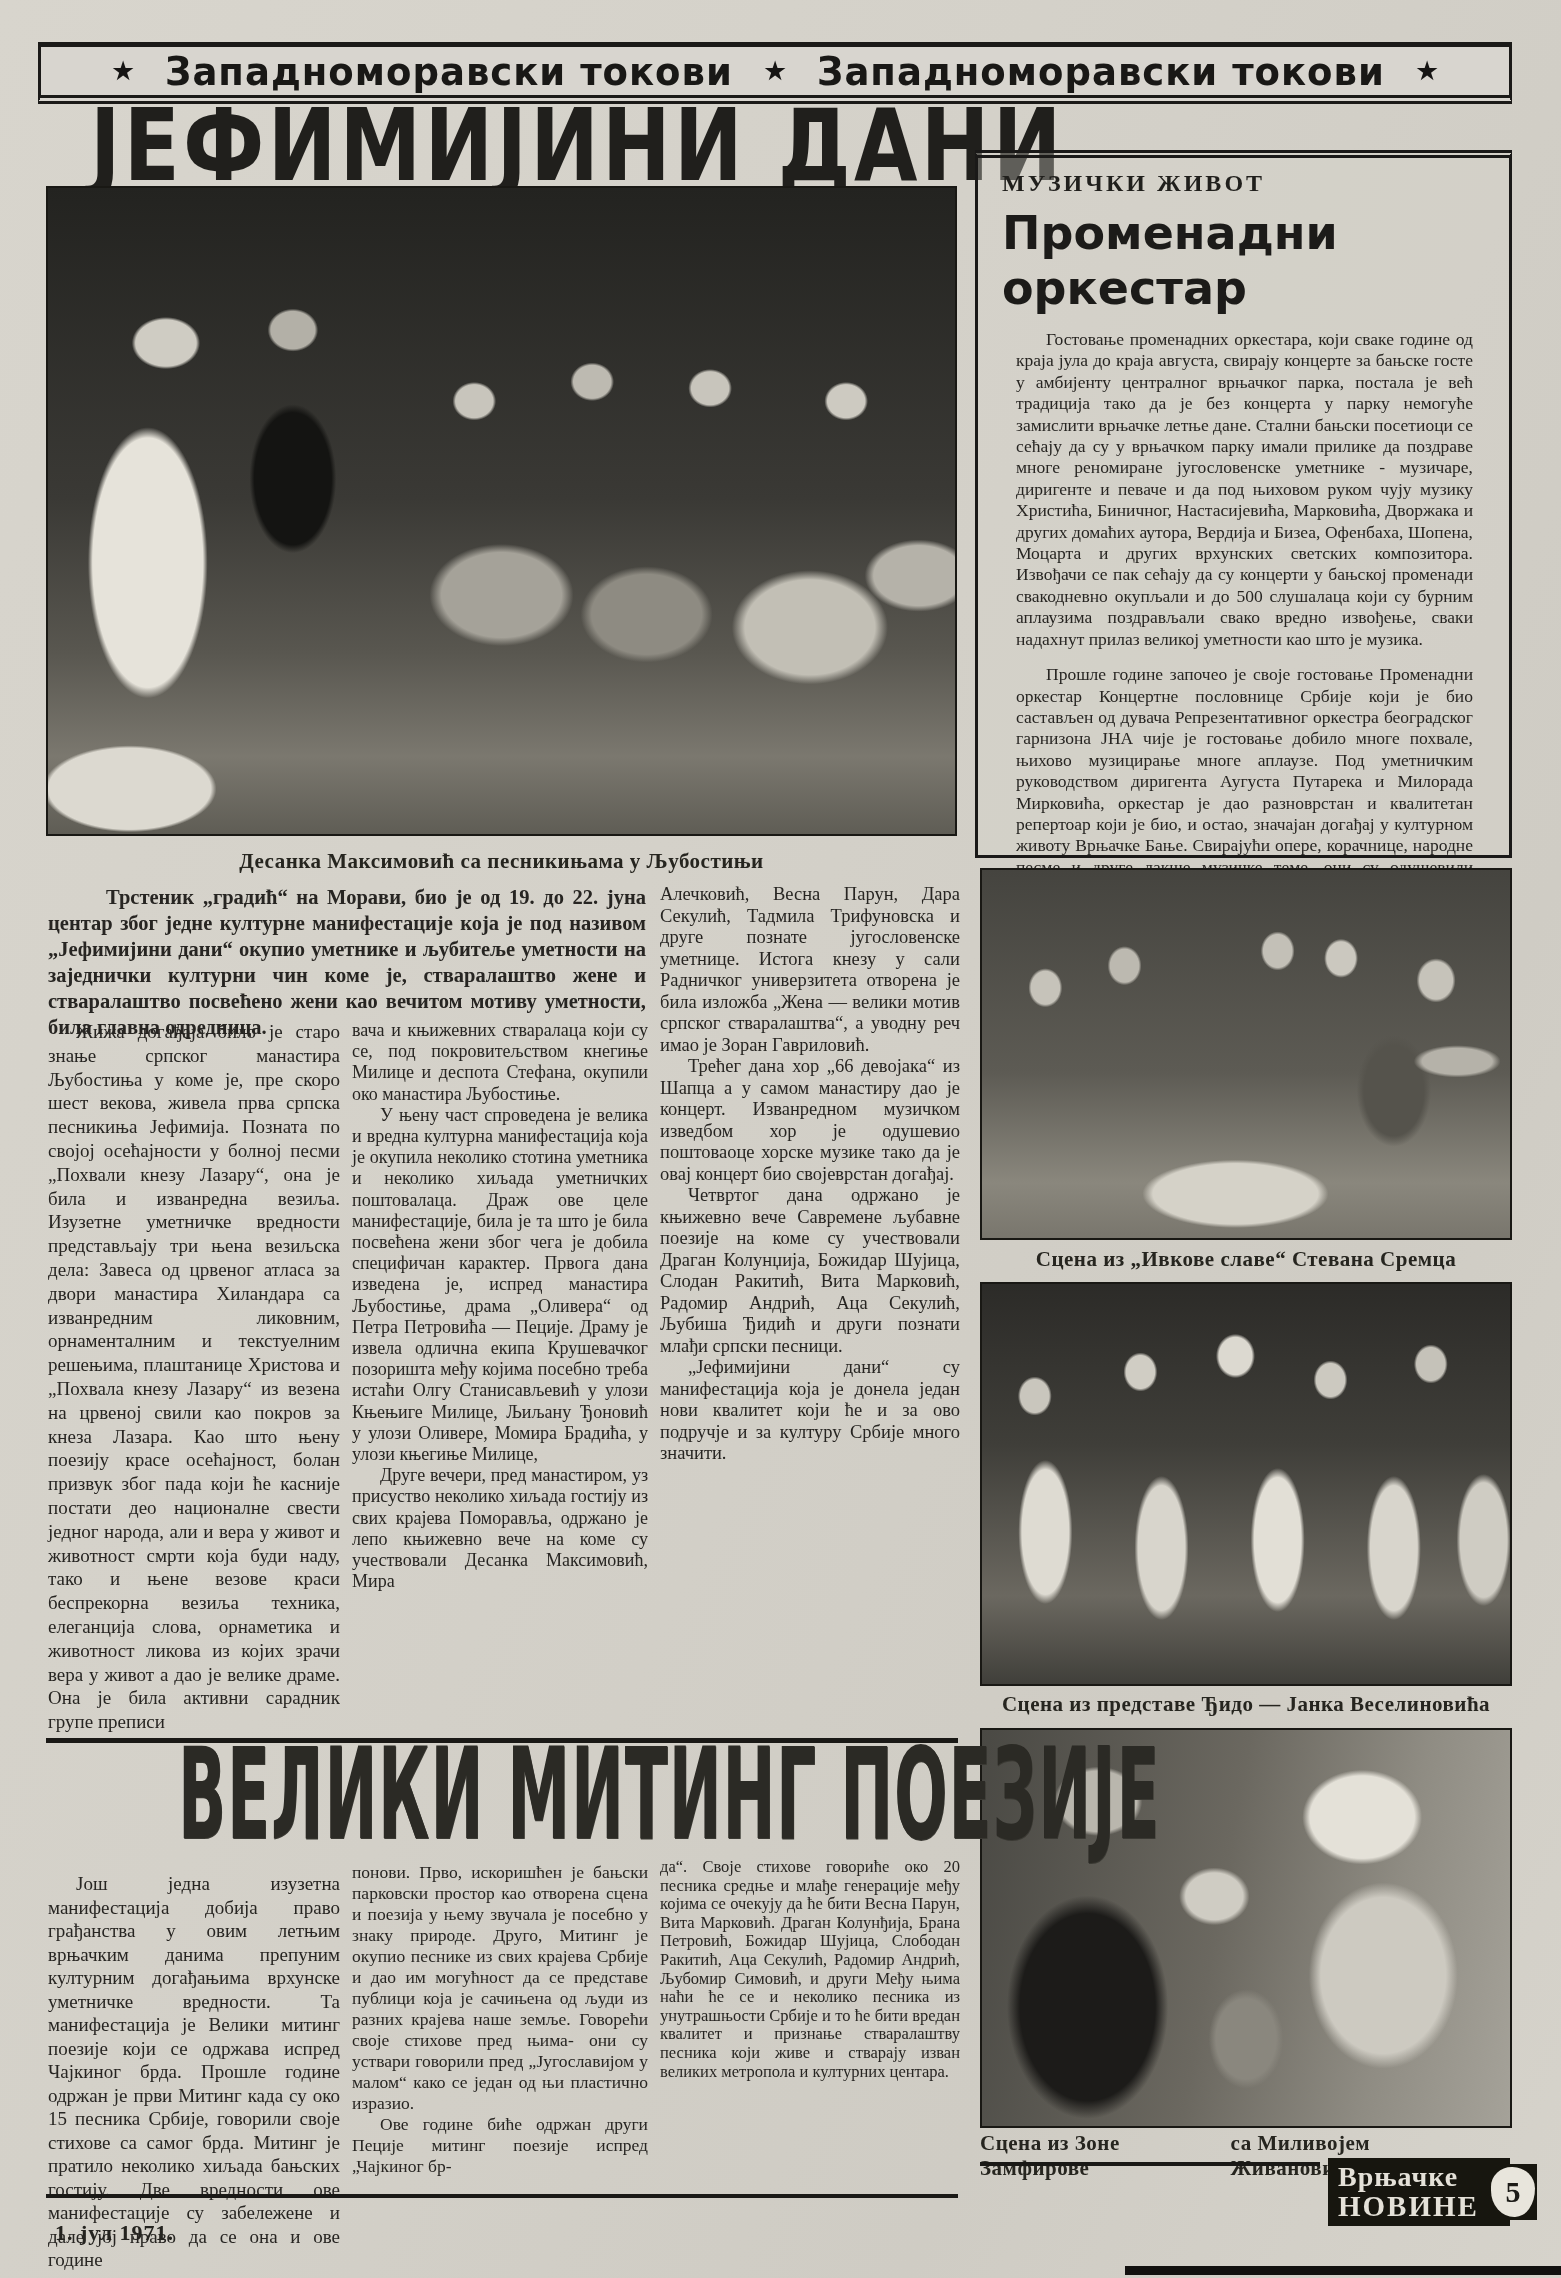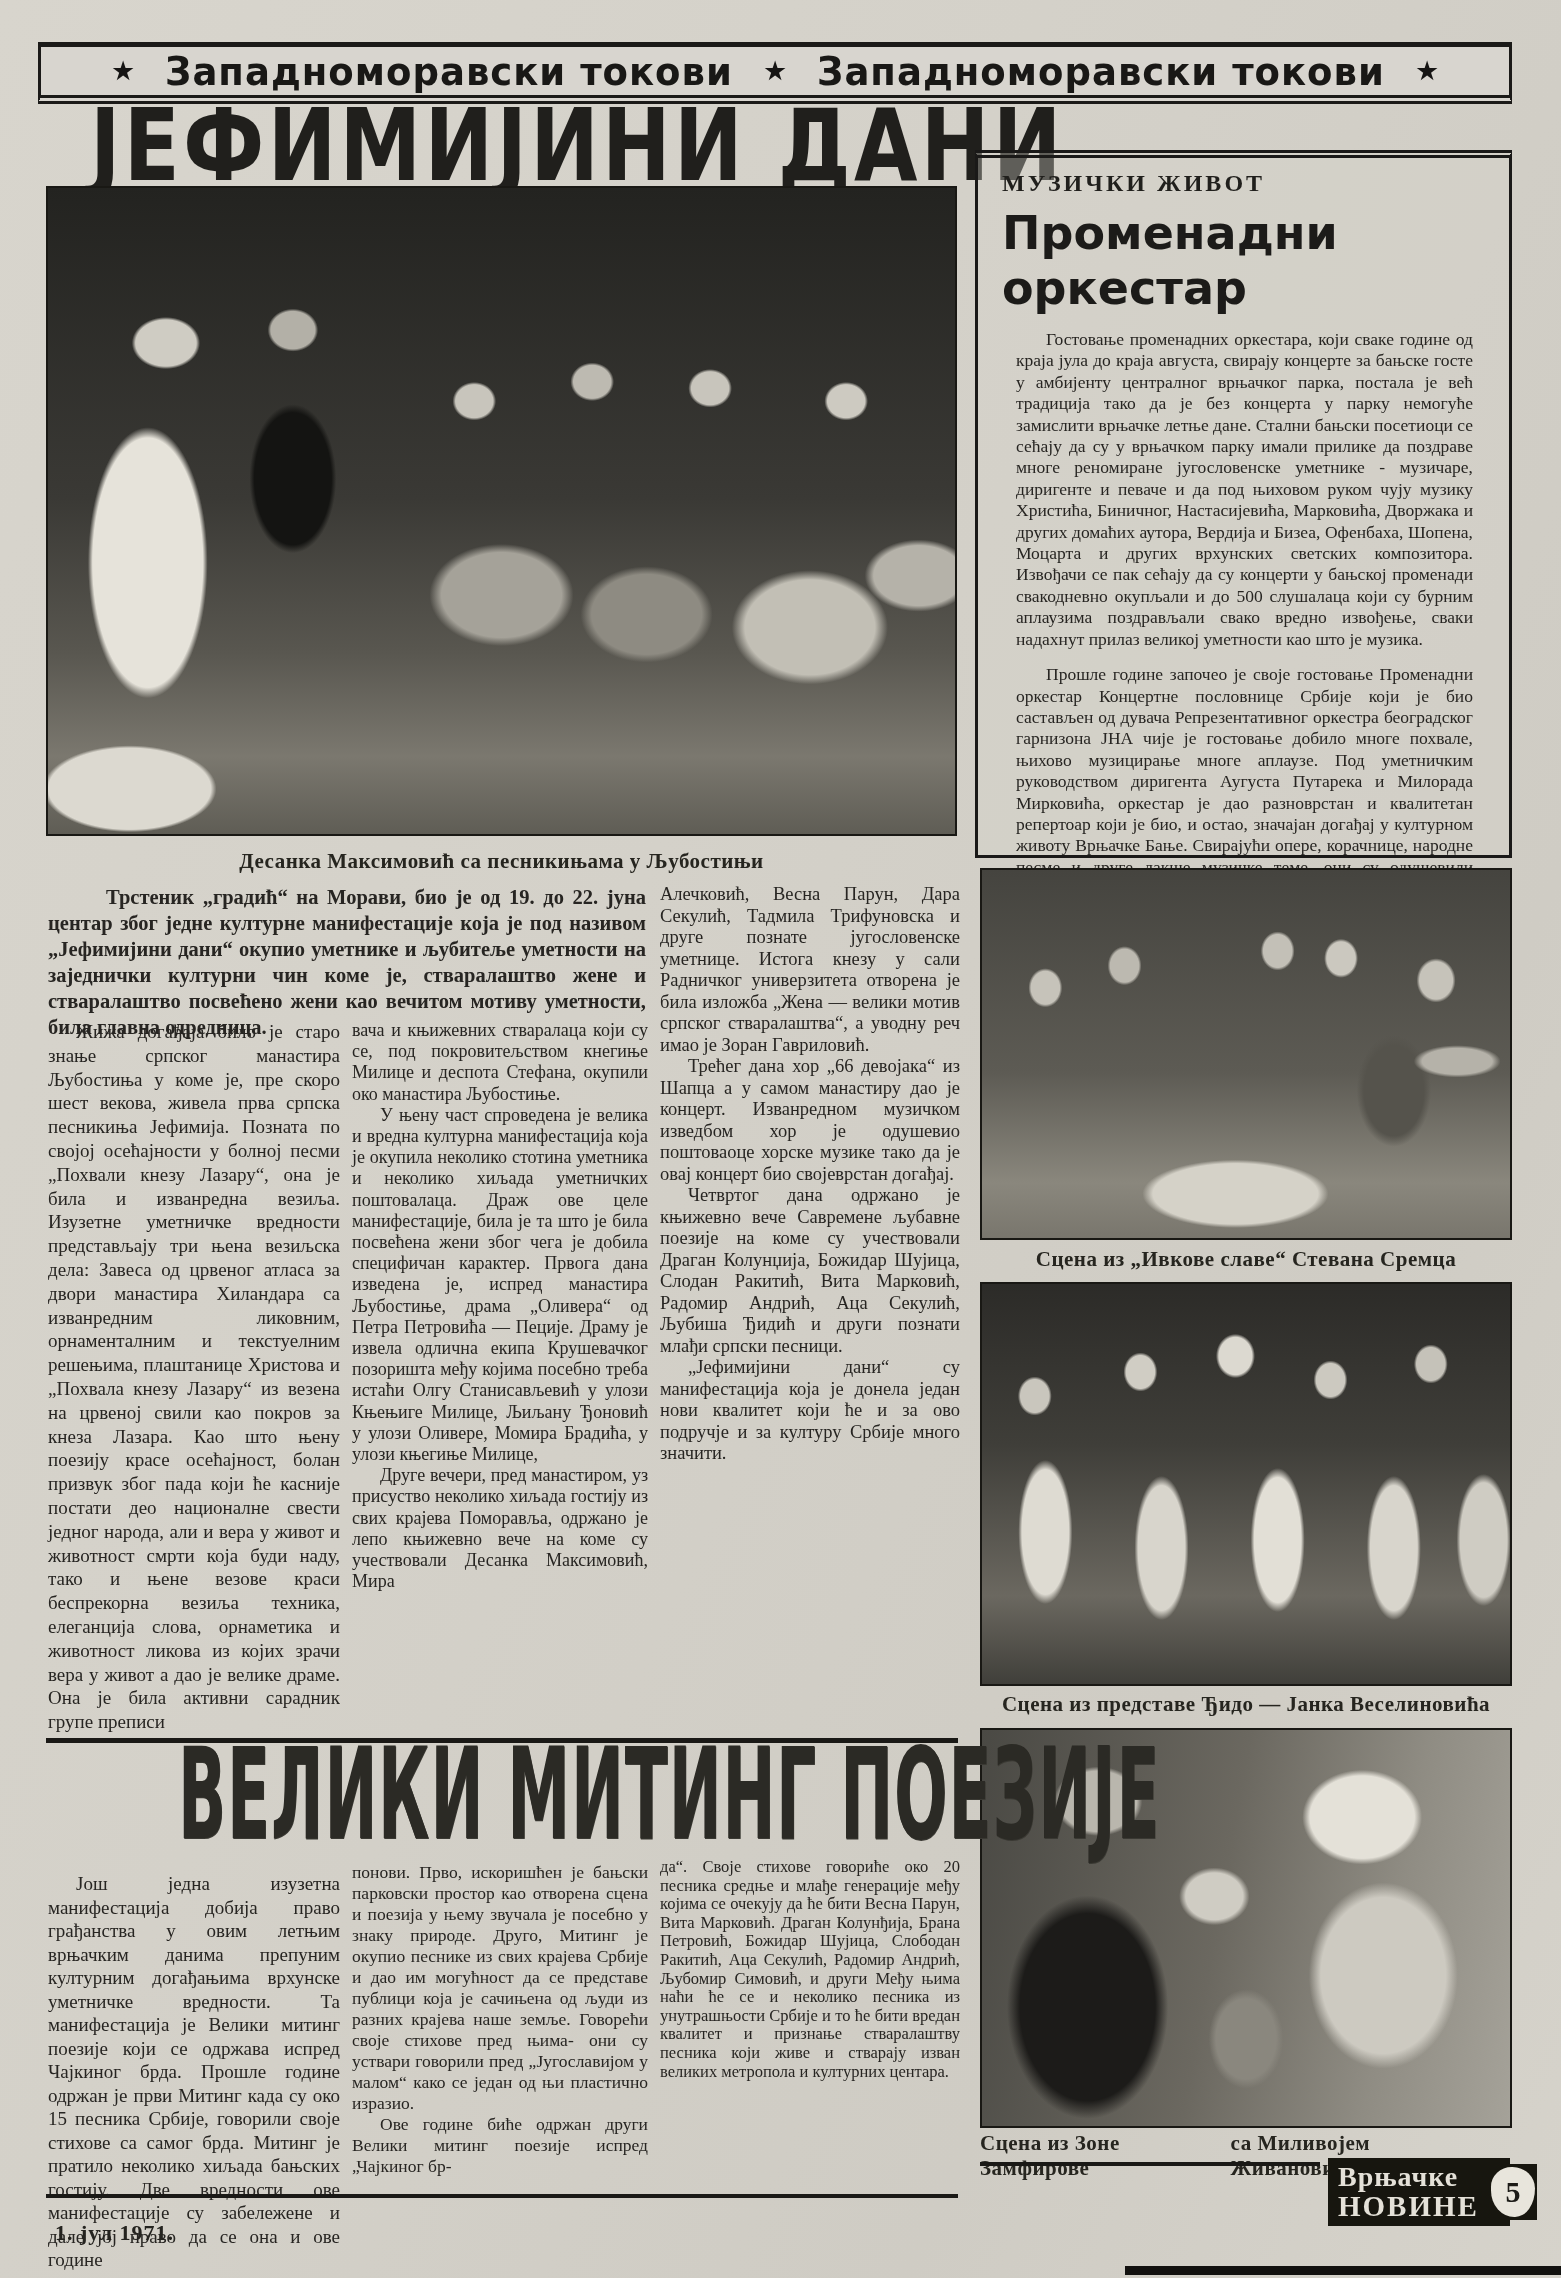--- a/index.html
+++ b/index.html
@@ -187,21 +187,21 @@
 
   <div class="abs lit-title">
     <span class="condensed">ВЕЛИКИ МИТИНГ ПОЕЗИЈЕ</span>
   </div>
 
   <div class="abs body-txt bcol1">
     <p class="indent">Још једна изузетна манифестација добија право грађанства у овим летњим врњачким данима препуним културним догађањима врхунске уметничке вредности. Та манифестација је Велики митинг поезије који се одржава испред Чајкиног брда. Прошле године одржан је први Митинг када су око 15 песника Србије, говорили своје стихове са самог брда. Митинг је пратило неколико хиљада бањских гостију. Две вредности ове манифестације су забележене и дале јој право да се она и ове године</p>
   </div>
   <div class="abs body-txt bcol2">
     <p>понови. Прво, искоришћен је бањски парковски простор као отворена сцена и поезија у њему звучала је посебно у знаку природе. Друго, Митинг је окупио песнике из свих крајева Србије и дао им могућност да се представе публици која је сачињена од људи из разних крајева наше земље. Говорећи своје стихове пред њима- они су уствари говорили пред „Југославијом у малом“ како се један од њи пластично изразио.</p>
-    <p class="indent">Ове године биће одржан други Велики митинг поезије испред „Чајкиног бр-</p>
+    <p class="indent">Ове године биће одржан други Пеције митинг поезије испред „Чајкиног бр-</p>
   </div>
   <div class="abs body-txt bcol3">
     <p>да“. Своје стихове говориће око 20 песника средње и млађе генерације међу којима се очекују да ће бити Весна Парун, Вита Марковић. Драган Колунђија, Брана Петровић, Божидар Шујица, Слободан Ракитић, Аца Секулић, Радомир Андрић, Љубомир Симовић, и други Међу њима наћи ће се и неколико песника из унутрашњости Србије и то ће бити вредан квалитет и признање стваралаштву песника који живе и стварају изван великих метропола и културних центара.</p>
   </div>
 
   <div class="abs rule rule-bl"></div>
   <div class="abs rule rule-br"></div>
   <div class="abs date">1. јул 1971.</div>
 
   <div class="abs logo">

